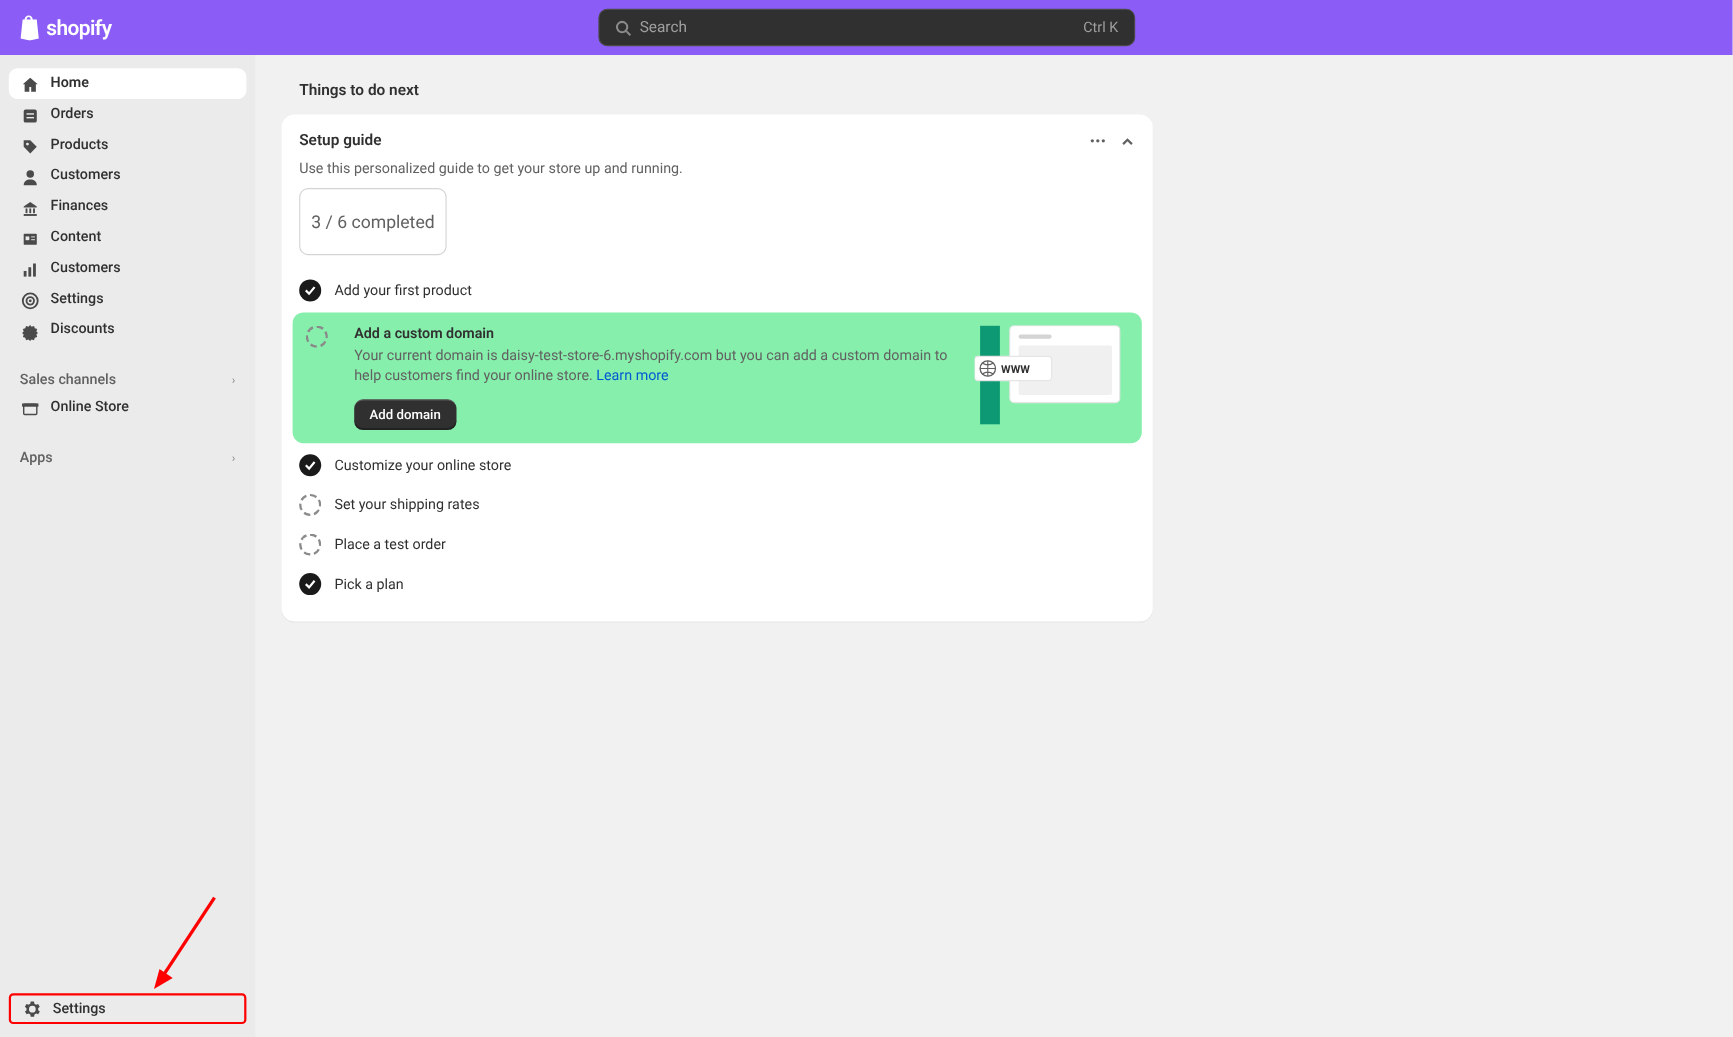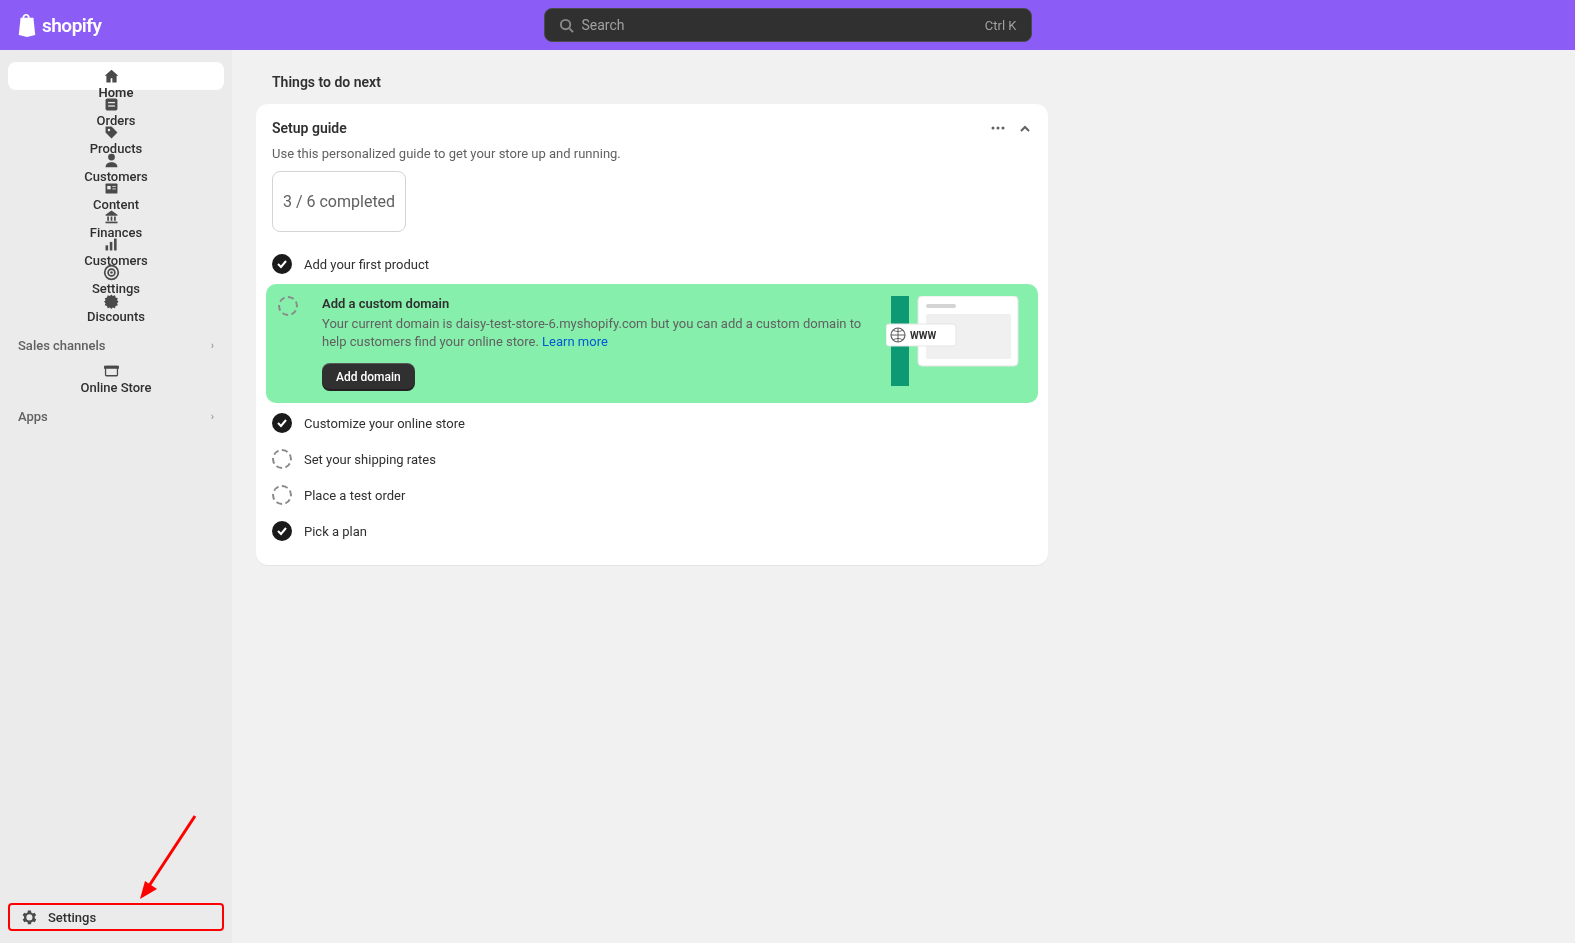--- a/index.html
+++ b/index.html
@@ -8,21 +8,21 @@
     .topbar { background: #8b5cf6; height: 50px; display: flex; align-items: center; padding: 0 16px; position: relative; }
     .logo { display: flex; align-items: center; gap: 4px; }
     .logo-icon { width: 22px; height: 24px; }
     .logo-text { color: white; font-weight: 600; font-size: 19px; letter-spacing: -0.5px; }
     .search-container { position: absolute; left: 50%; transform: translateX(-50%); display: flex; align-items: center; background: #303030; border-radius: 8px; padding: 0 14px; height: 34px; width: 488px; border: 1px solid #4a4a4a; }
     .search-icon { color: #8a8a8a; margin-right: 8px; font-size: 14px; }
     .search-placeholder { color: #a0a0a0; font-size: 14px; flex: 1; }
     .search-shortcut { color: #a0a0a0; font-size: 13px; }
     
     .sidebar { position: absolute; left: 0; top: 50px; bottom: 0; width: 232px; background: #ebebeb; padding: 12px 8px; display: flex; flex-direction: column; }
-    .nav-item { display: flex; align-items: center; padding: 6px 10px; border-radius: 8px; cursor: pointer; margin-bottom: 0; height: 28px; flex-direction: column; }
+    .nav-item { display: flex; align-items: flex-start; padding: 6px 10px; border-radius: 8px; cursor: pointer; margin-bottom: 0; height: 28px; }
     .nav-item.active { background: white; }
     .nav-item .nav-icon { width: 18px; height: 18px; margin-right: 10px; color: #4a4a4a; display: flex; align-items: center; justify-content: center; }
     .nav-item.active .nav-icon { color: #1a1a1a; }
     .nav-item .nav-label { font-size: 13px; color: #303030; font-weight: 550; }
     .nav-item.active .nav-label { font-weight: 600; }
     
     .nav-section { padding: 8px 10px 4px 10px; margin-top: 16px; display: flex; align-items: center; justify-content: space-between; }
     .nav-section-label { font-size: 13px; color: #616161; font-weight: 550; }
     .nav-section-chevron { color: #8a8a8a; font-size: 11px; }
     
@@ -114,39 +114,39 @@
         <svg width="17" height="17" viewBox="0 0 20 20" fill="#4a4a4a">
           <circle cx="10" cy="6" r="4"></circle>
           <path d="M3 18c0-4 3-6 7-6s7 2 7 6H3z"></path>
         </svg>
       </span>
     <span class="nav-label">Customers</span>
   </div>
   <div class="nav-item">
     <span class="nav-icon">
         <svg width="17" height="17" viewBox="0 0 20 20" fill="#4a4a4a">
-          <rect x="3" y="4" width="14" height="12" rx="1"></rect>
-          <rect x="5" y="7" width="4" height="4" fill="#ebebeb"></rect>
-          <rect x="11" y="7" width="4" height="1" fill="#ebebeb"></rect>
-          <rect x="11" y="10" width="4" height="1" fill="#ebebeb"></rect>
-        </svg>
-      </span>
-    <span class="nav-label">Content</span>
-  </div>
-  <div class="nav-item">
-    <span class="nav-icon">
-        <svg width="17" height="17" viewBox="0 0 20 20" fill="#4a4a4a">
           <path d="M3 8l7-5 7 5v1H3V8z"></path>
           <rect x="5" y="10" width="2" height="5"></rect>
           <rect x="9" y="10" width="2" height="5"></rect>
           <rect x="13" y="10" width="2" height="5"></rect>
           <rect x="3" y="16" width="14" height="2"></rect>
         </svg>
       </span>
     <span class="nav-label">Finances</span>
+  </div>
+  <div class="nav-item">
+    <span class="nav-icon">
+        <svg width="17" height="17" viewBox="0 0 20 20" fill="#4a4a4a">
+          <rect x="3" y="4" width="14" height="12" rx="1"></rect>
+          <rect x="5" y="7" width="4" height="4" fill="#ebebeb"></rect>
+          <rect x="11" y="7" width="4" height="1" fill="#ebebeb"></rect>
+          <rect x="11" y="10" width="4" height="1" fill="#ebebeb"></rect>
+        </svg>
+      </span>
+    <span class="nav-label">Content</span>
   </div>
   <div class="nav-item">
     <span class="nav-icon">
         <svg width="17" height="17" viewBox="0 0 20 20" fill="#4a4a4a">
           <rect x="3" y="11" width="3" height="6"></rect>
           <rect x="8" y="7" width="3" height="10"></rect>
           <rect x="13" y="3" width="3" height="14"></rect>
         </svg>
       </span>
     <span class="nav-label">Customers</span>

